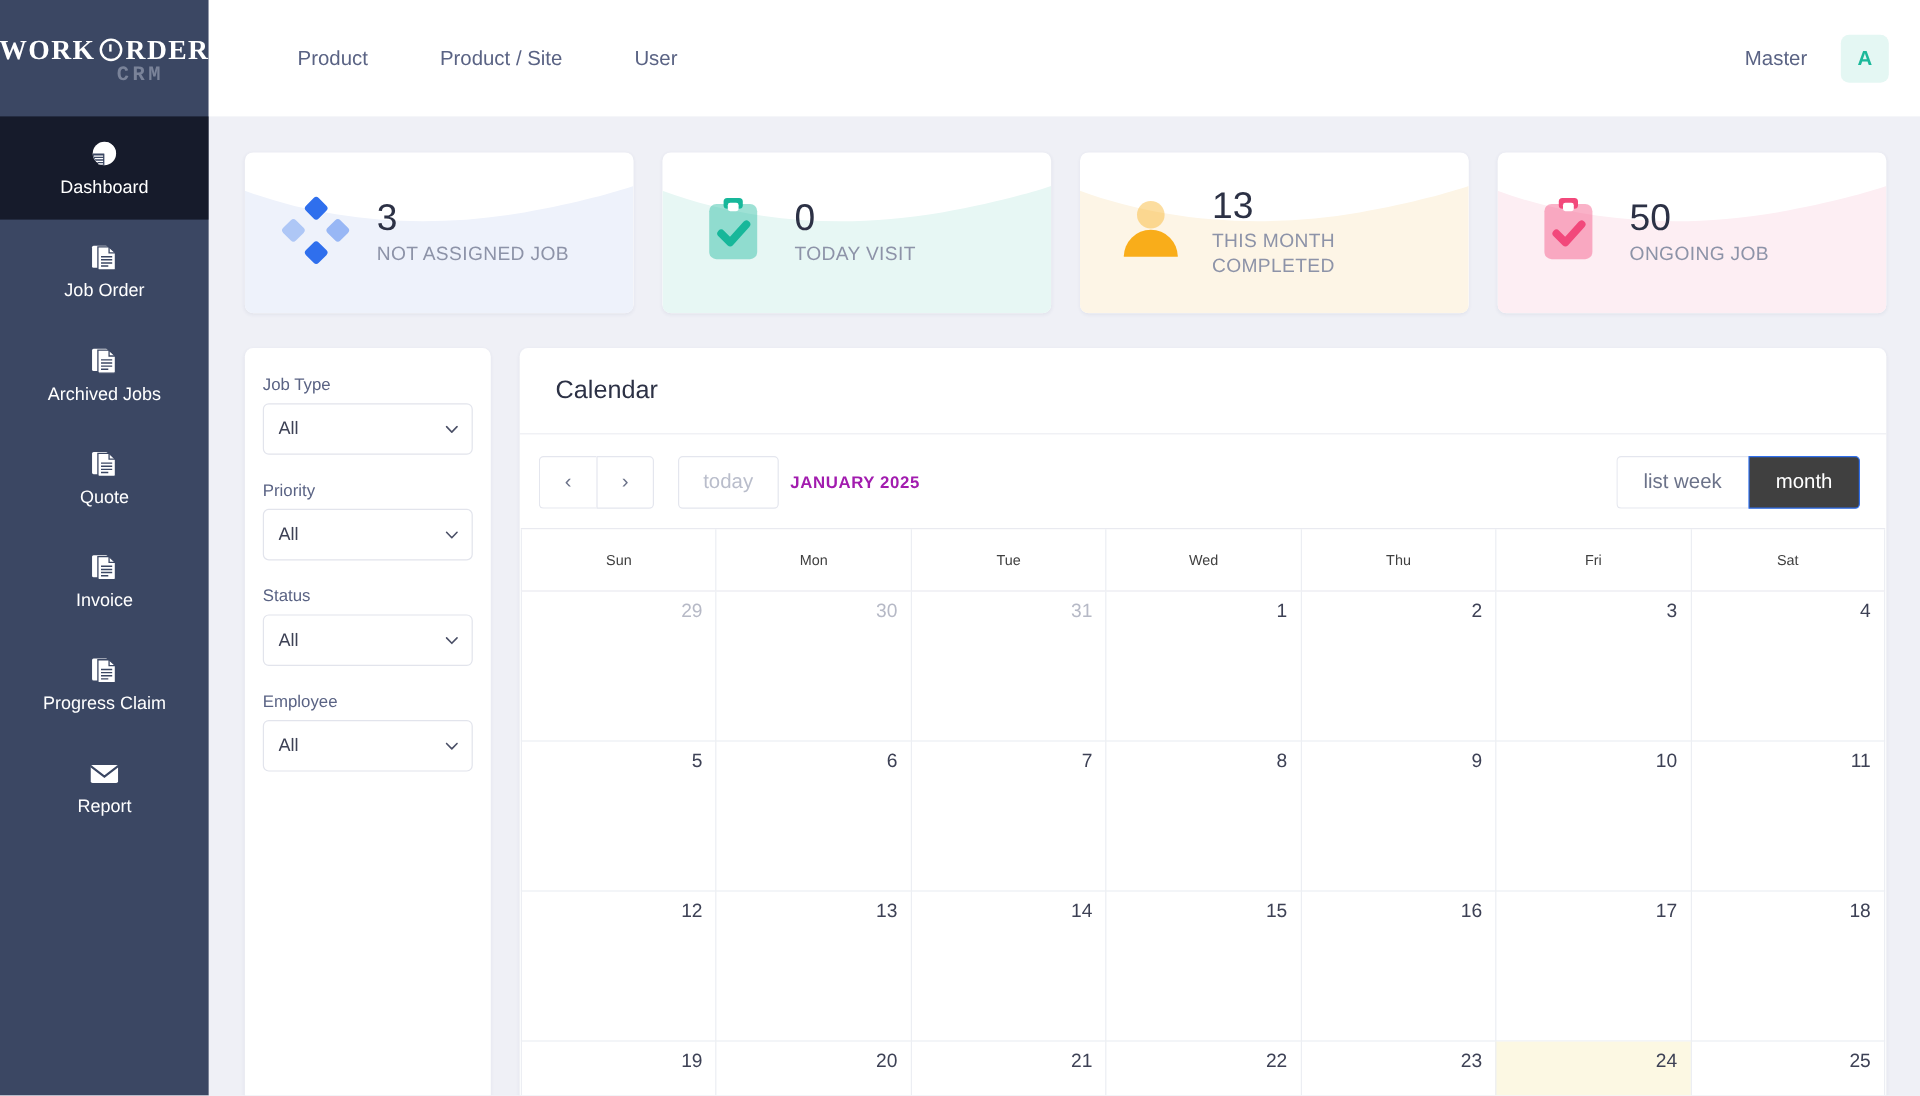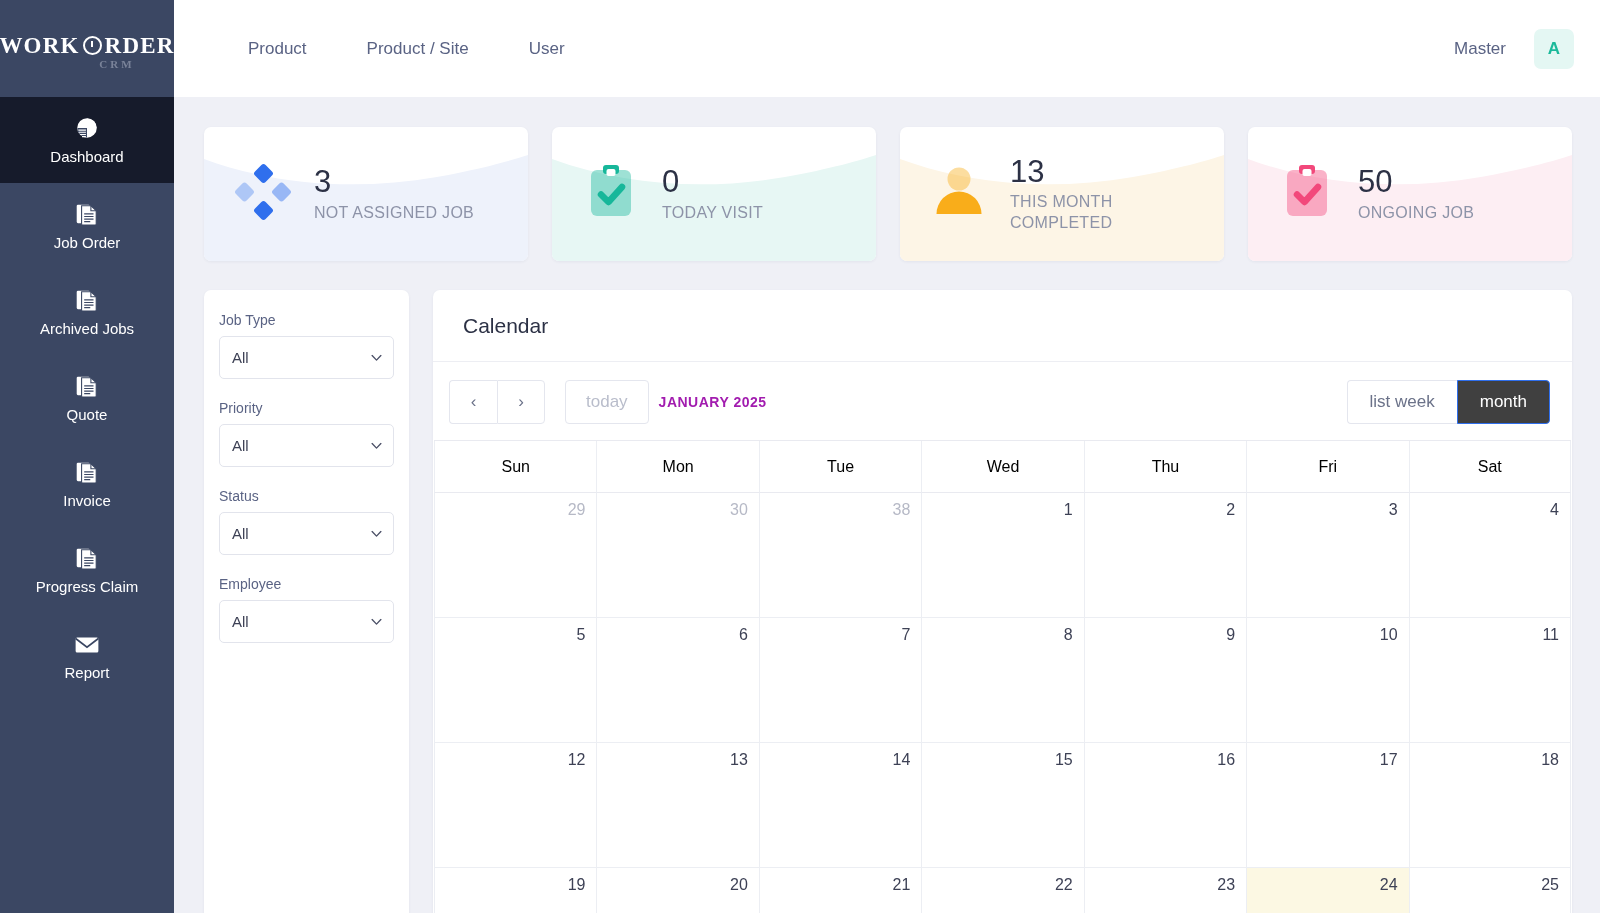--- a/index.html
+++ b/index.html
@@ -33,23 +33,23 @@
     display: inline-block; width: 19px; height: 19px;
     border: 2.4px solid #fff; border-radius: 50%;
     position: relative; margin: 0 1px;
   }
   .brand-o::after {
     content: ""; position: absolute;
     width: 2px; height: 6px; background: #fff;
     left: 50%; top: 3px; transform: translateX(-50%);
   }
   .brand-sub {
-    color: #7a8399; font-size: 11px; font-weight: 700;
+    color: #7a8399; font-size: 17px; font-weight: 700;
     letter-spacing: 3px; margin-top: 1px; margin-left: 60px;
-    font-family: Liberation Serif, serif;
+    font-family: Liberation Mono, monospace;
   }
   .nav-item {
     height: 86px; display: flex; flex-direction: column;
     align-items: center; justify-content: center; gap: 7px;
     color: #ffffff; font-size: 15px; cursor: pointer;
     text-decoration: none;
   }
   .nav-item.active { background: #161b2b; }
   .nav-ico { width: 26px; height: 26px; display: block; }
   .nav-label { line-height: 1; }
@@ -160,21 +160,21 @@
   }
   .view-btn:first-child { border-radius: 4px 0 0 4px; border-right: none; }
   .view-btn:last-child { border-radius: 0 4px 4px 0; }
   .view-btn.active { background: #404040; border-color: #2f6fed; color: #fff; }
 
   .cal-grid { flex: 1; display: flex; flex-direction: column; overflow: hidden; padding: 0 1px; }
   .cal-row { display: grid; grid-template-columns: repeat(7, 1fr); }
   .cal-head-row { border-top: 1px solid #e9eaf0; }
   .cal-hcell {
     height: 52px; display: flex; align-items: center; justify-content: center;
-    font-size: 16px; color: #000000;
+    font-size: 12px; color: #404040;
     border-left: 1px solid #eceef3; border-bottom: 1px solid #e9eaf0;
   }
   .cal-hcell:last-child { border-right: 1px solid #eceef3; }
   .cal-week { display: grid; grid-template-columns: repeat(7, 1fr); height: 125px; }
   .cal-cell {
     border-left: 1px solid #eceef3; border-bottom: 1px solid #eceef3;
     padding: 8px 11px 0 0; text-align: right;
     font-size: 16px; color: #3d4155; cursor: pointer;
   }
   .cal-cell:last-child { border-right: 1px solid #eceef3; }
@@ -447,21 +447,21 @@
   <div class="cal-hcell">Tue</div>
   <div class="cal-hcell">Wed</div>
   <div class="cal-hcell">Thu</div>
   <div class="cal-hcell">Fri</div>
   <div class="cal-hcell">Sat</div>
               </div>
             <div id="weeks-host">
   <div class="cal-week">
     <div class="cal-cell other">29</div>
                   <div class="cal-cell other">30</div>
-                  <div class="cal-cell other">38</div>
+                  <div class="cal-cell other">31</div>
                   <div class="cal-cell">1</div>
                   <div class="cal-cell">2</div>
                   <div class="cal-cell">3</div>
                   <div class="cal-cell">4</div>
   </div>
   <div class="cal-week">
     <div class="cal-cell">5</div>
                   <div class="cal-cell">6</div>
                   <div class="cal-cell">7</div>
                   <div class="cal-cell">8</div>

